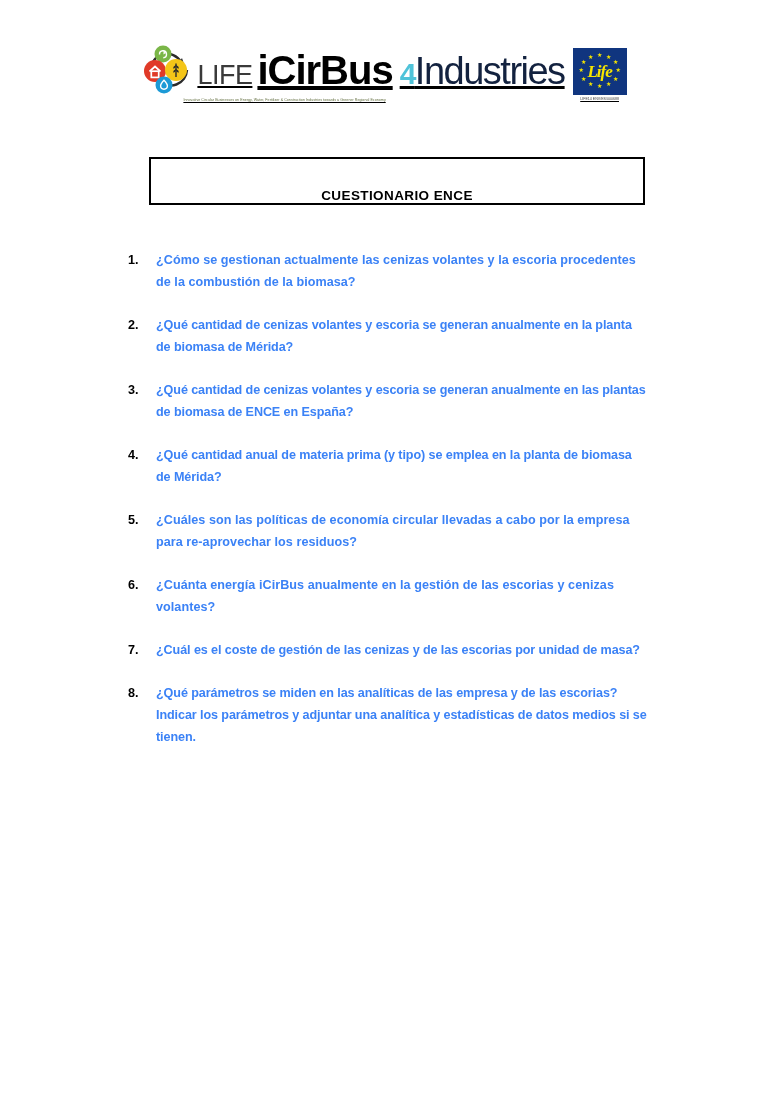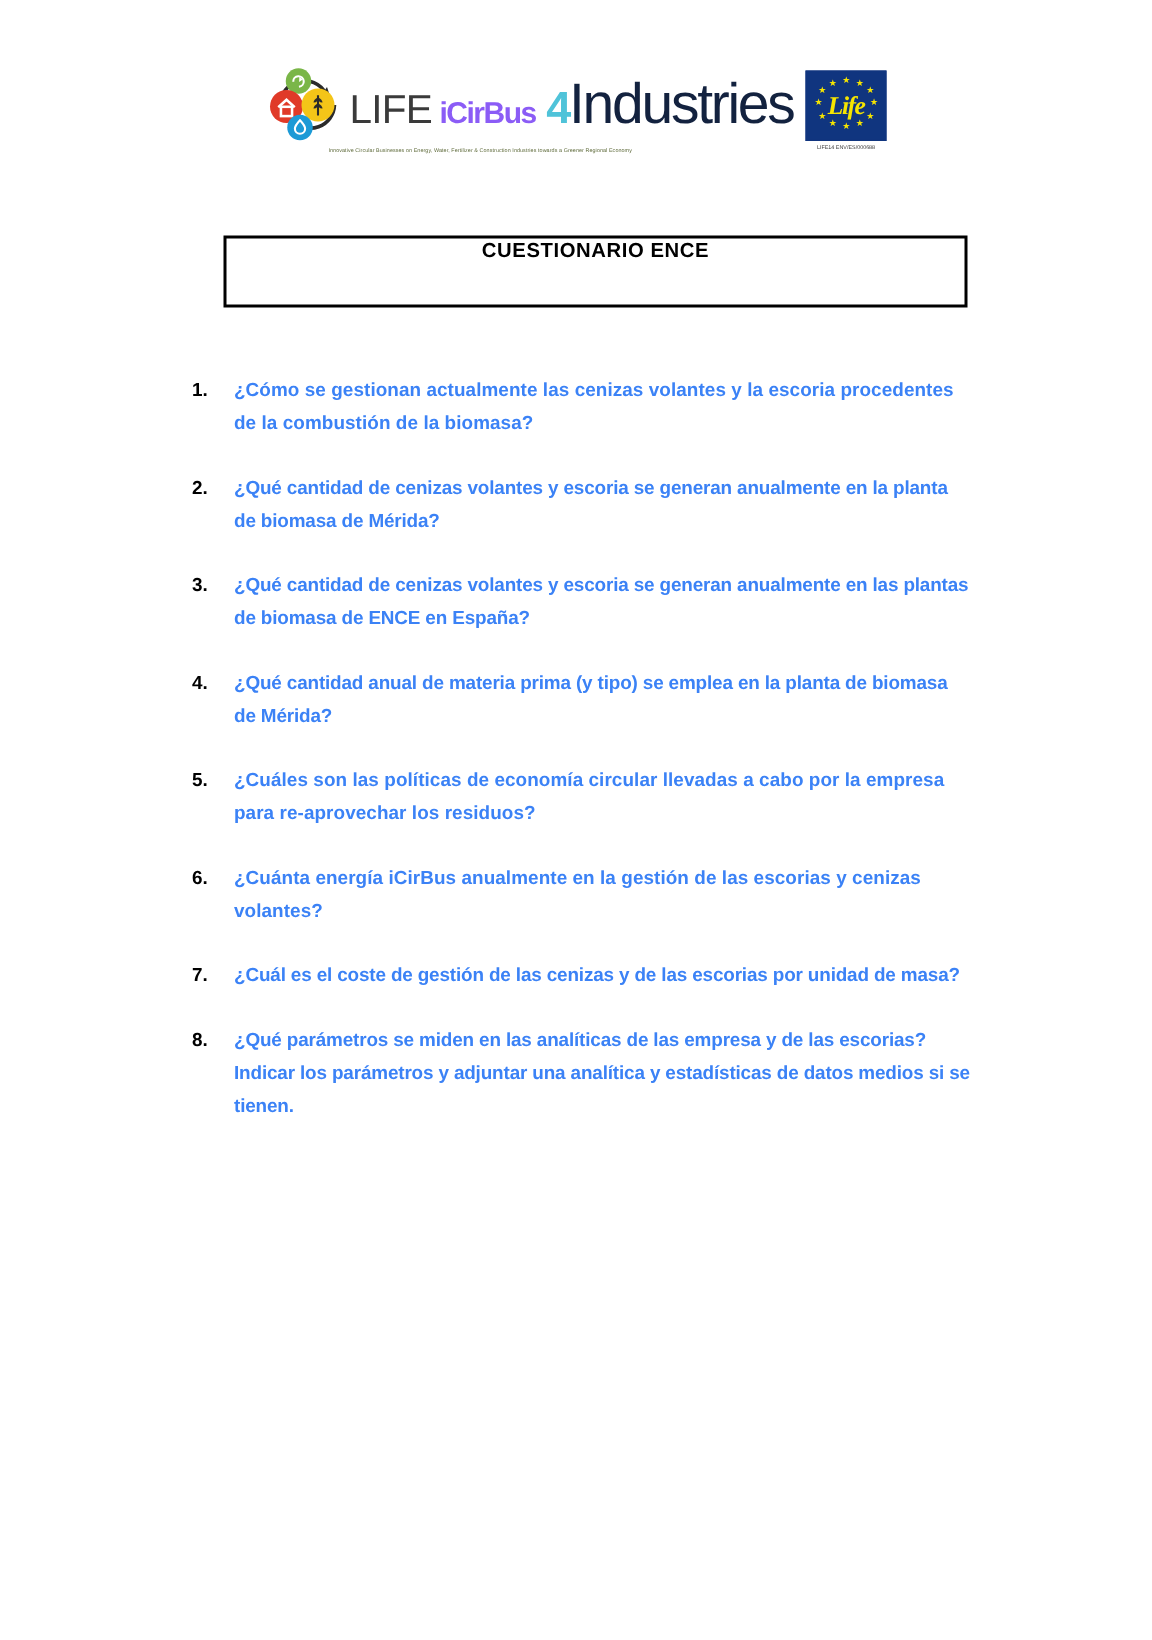--- a/index.html
+++ b/index.html
@@ -27,22 +27,23 @@
     left: 0;
     top: 44px;
     width: 768px;
     height: 64px;
     display: flex;
     justify-content: center;
     align-items: flex-start;
   }
   .logo-wrap {
     display: flex;
-    align-items: flex-start;
+    align-items: center;
     gap: 8px;
+    text-decoration: underline;
   }
   .logo-main {
     display: flex;
     flex-direction: column;
     align-items: flex-start;
   }
   .logo-row {
     display: flex;
     align-items: center;
     height: 52px;
@@ -60,24 +61,24 @@
   }
   .wm-life {
     font-family: "Liberation Sans", sans-serif;
     font-size: 27px;
     font-weight: 400;
     letter-spacing: -0.5px;
     color: #3a3a3a;
   }
   .wm-icirbus {
     font-family: "Liberation Sans", sans-serif;
-    font-size: 20px;
+    font-size: 40px;
     font-weight: 700;
     letter-spacing: -1px;
-    color: #8b5cf6;
+    color: #000000;
     margin-left: 5px;
   }
   .wm-four {
     font-family: "Liberation Sans", sans-serif;
     font-size: 30px;
     font-weight: 700;
     letter-spacing: -1.5px;
     color: #4fc3d9;
     margin-left: 7px;
   }
@@ -148,21 +149,21 @@
   
   .title-box {
     position: absolute;
     left: 149px;
     top: 157px;
     width: 496px;
     height: 48px;
     border: 2px solid #000000;
     box-sizing: border-box;
     display: flex;
-    align-items: flex-start;
+    align-items: flex-end;
     justify-content: center;
   }
   .title-text {
     font-family: "Liberation Sans", sans-serif;
     font-size: 13.5px;
     font-weight: 700;
     letter-spacing: 0.4px;
     color: #000000;
   }
 

